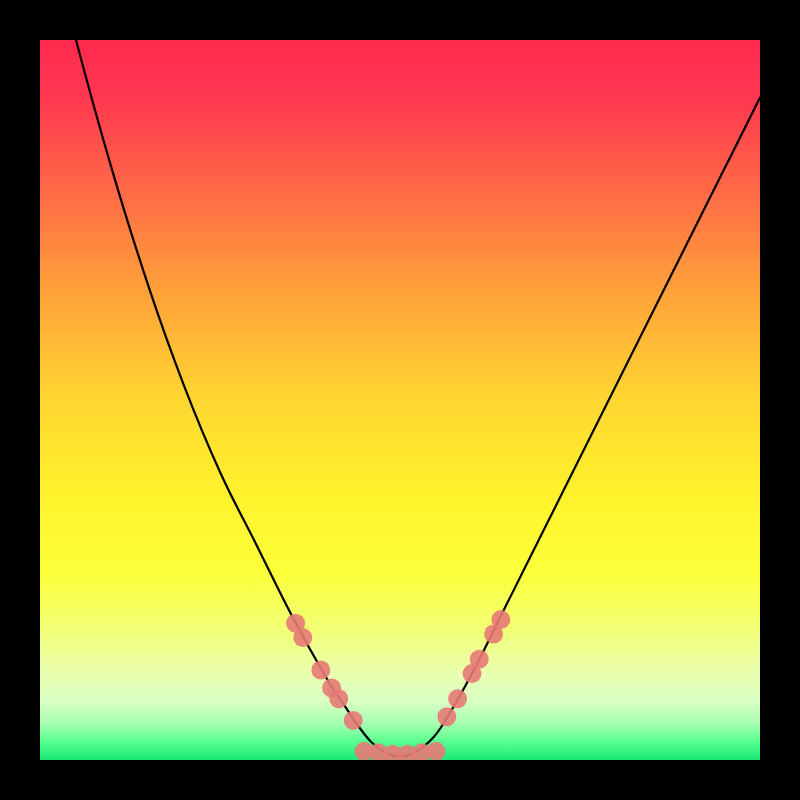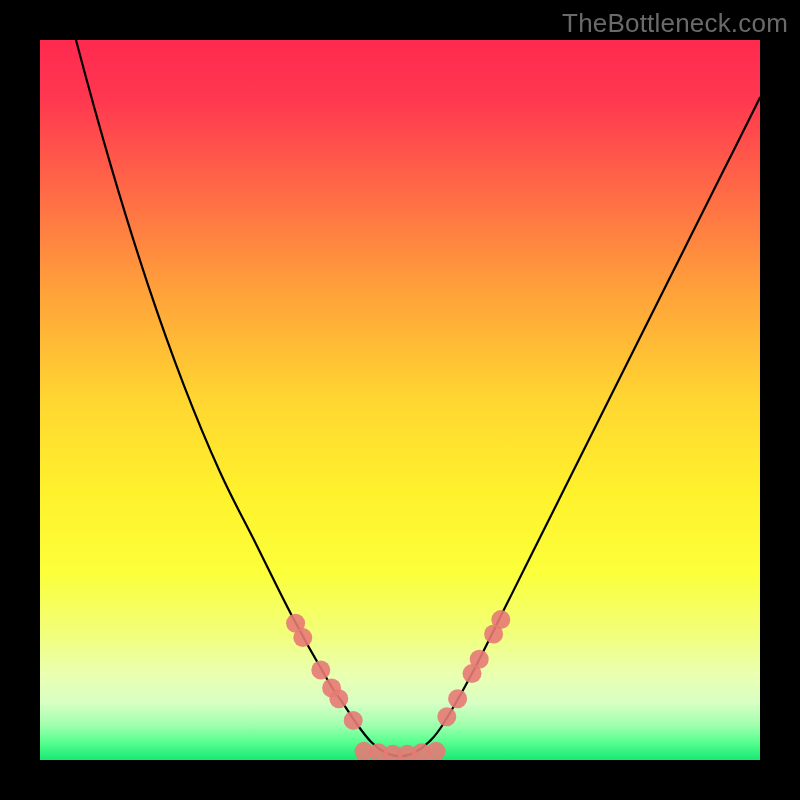--- a/index.html
+++ b/index.html
@@ -49,21 +49,20 @@
     width: 100%;
     height: 100%;
     z-index: 3;
   }
 </style>
 </head>
 <body>
 
 <div class="frame">
 
-  <div class="watermark">TheBottleneck.com</div>
 
   <div class="plot-area">
     <svg class="gradient" viewBox="0 0 720 720" preserveAspectRatio="none">
       <defs>
         <linearGradient id="bg" x1="0" y1="0" x2="0" y2="1">
             <stop offset="0.00%" stop-color="#ff2a4f"></stop>
             <stop offset="8.00%" stop-color="#ff3750"></stop>
             <stop offset="20.00%" stop-color="#ff6647"></stop>
             <stop offset="35.00%" stop-color="#ffa23a"></stop>
             <stop offset="50.00%" stop-color="#ffd631"></stop>

